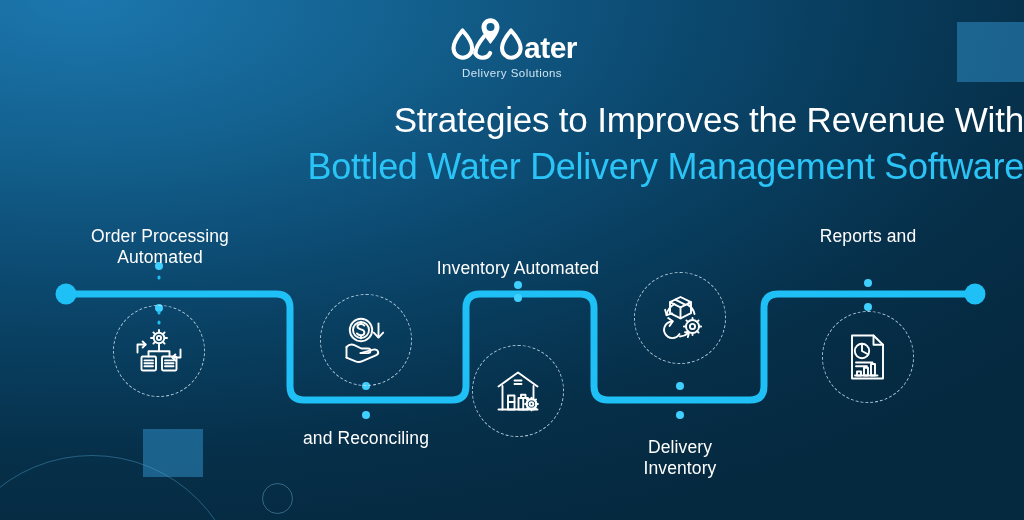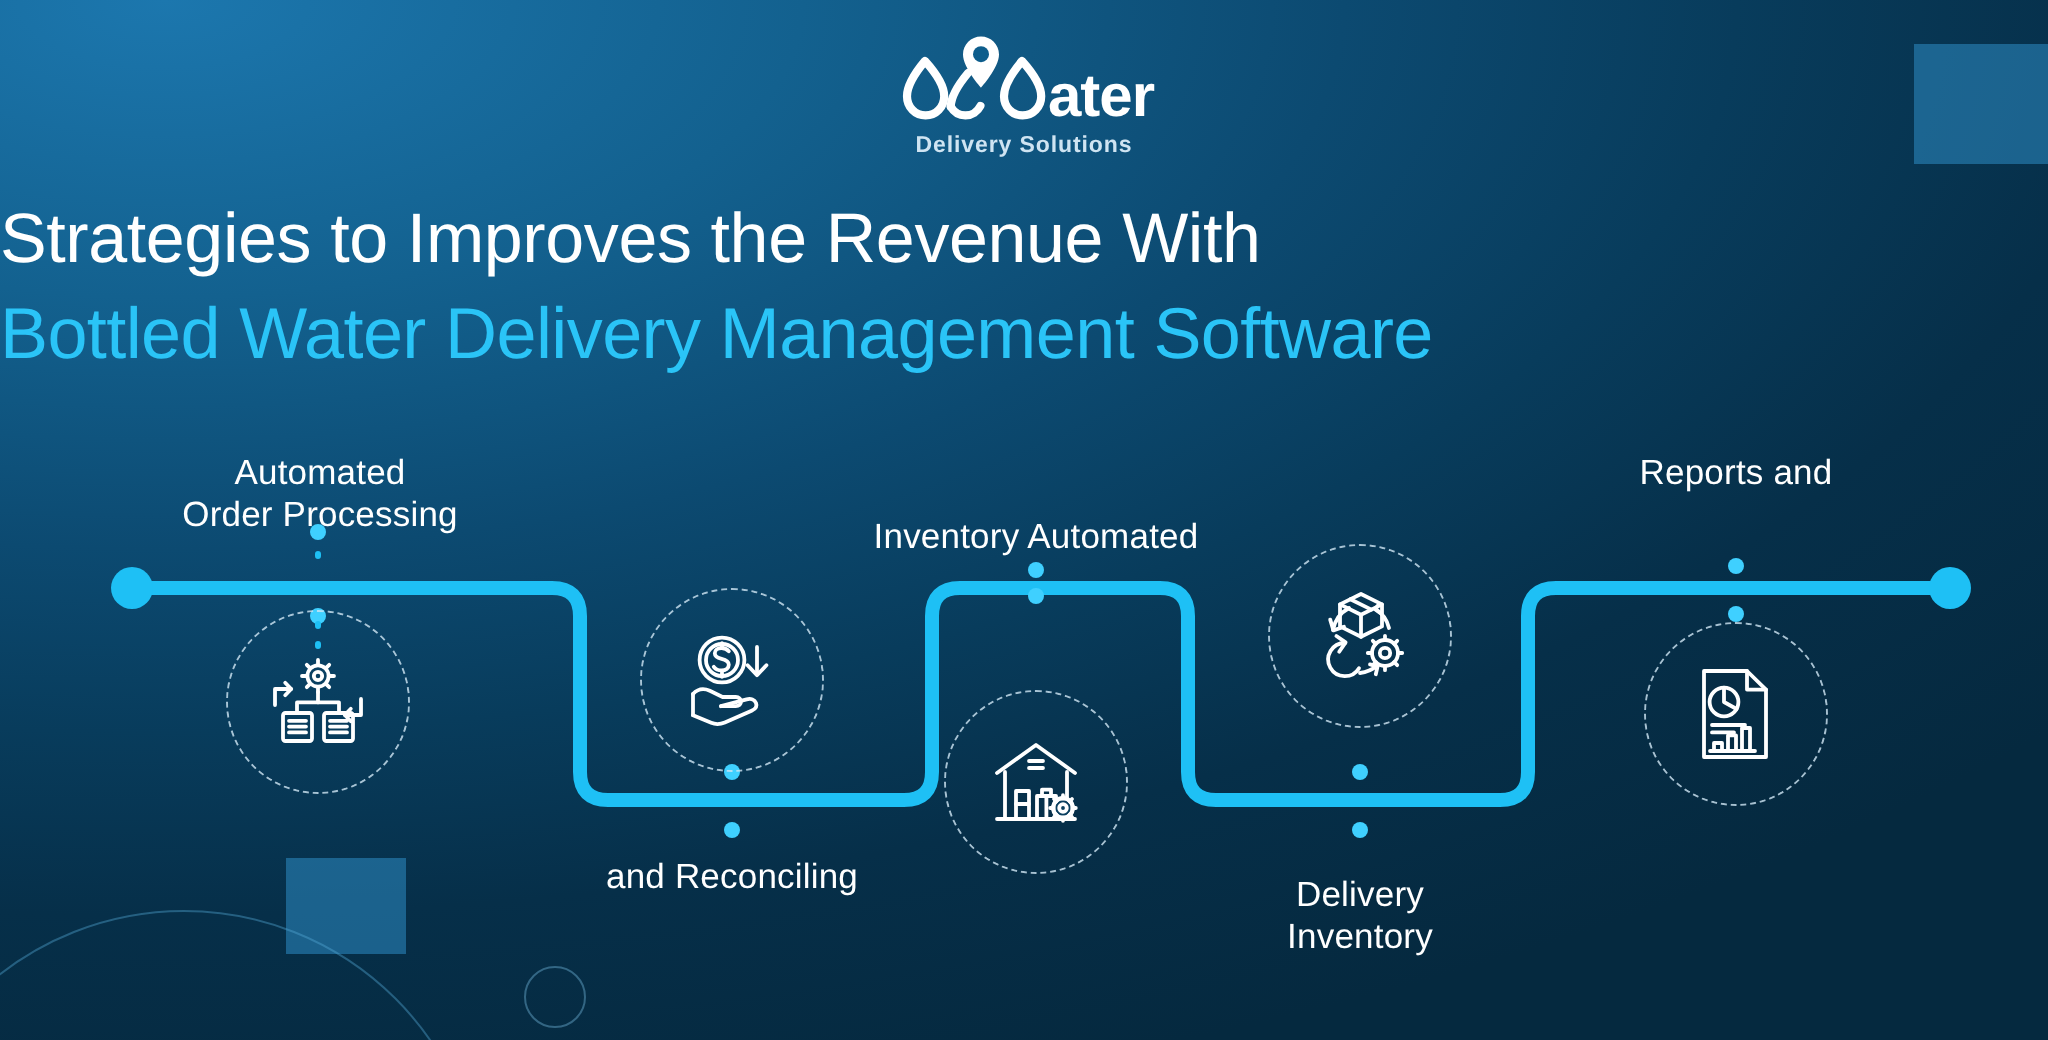--- a/index.html
+++ b/index.html
@@ -29,25 +29,25 @@
     position:absolute;
     border-radius:50%;
     border:1.8px solid rgba(120,190,228,.40);
   }
 
   
   #logo { position:absolute; left:0; right:0; top:14px; text-align:center; }
   #logo svg { display:block; margin:0 auto; }
   .logo-sub {
     color:#cfe4f2; font-size:11.5px; letter-spacing:.45px;
-    margin-top:1px; font-weight:700;
+    margin-top:1px; font-weight:400;
   }
 
   
-  .title-wrap { position:absolute; left:0; right:0; top:100px; text-align:left; }
+  .title-wrap { position:absolute; left:0; right:0; top:100px; text-align:right; }
   .title-1 {
     color:#ffffff; font-size:35px; font-weight:400;
     letter-spacing:-.2px; line-height:1.12; white-space:nowrap;
   }
   .title-2 {
     color:#2ac4f7; font-size:36px; font-weight:400;
     letter-spacing:-.3px; line-height:1.15; margin-top:7px; white-space:nowrap;
   }
 
   
@@ -195,22 +195,22 @@
 
     <circle cx="680" cy="386" r="4" fill="#3fd0ff"></circle>
     <circle cx="680" cy="415" r="4" fill="#3fd0ff"></circle>
 
     <circle cx="868" cy="283" r="4" fill="#3fd0ff"></circle>
     <circle cx="868" cy="307" r="4" fill="#3fd0ff"></circle>
   </svg>
 
   <div class="node">
     <div class="label" style="left:60px; top:226px; width:200px;">
+      <div>Order Processing</div>
       <div>Automated</div>
-      <div>Order Processing</div>
     </div>
     <div class="circle" style="left:113px; top:305px;">
       <svg width="52" height="52" viewBox="0 0 52 52">
         <g fill="none" stroke="#ffffff" stroke-width="1.9" stroke-linecap="round" stroke-linejoin="round">
 
           <circle cx="26" cy="13" r="5.3"></circle>
           <circle cx="26" cy="13" r="2.1"></circle>
           <path d="M26 5.0v2.0M26 19v2.0M18.0 13h2.0M32 13h2.0M20.4 7.4l1.4 1.4M30.2 17.2l1.4 1.4M31.6 7.4l-1.4 1.4M21.8 17.2l-1.4 1.4"></path>
 
           <path d="M26 21.2v5.0"></path>

